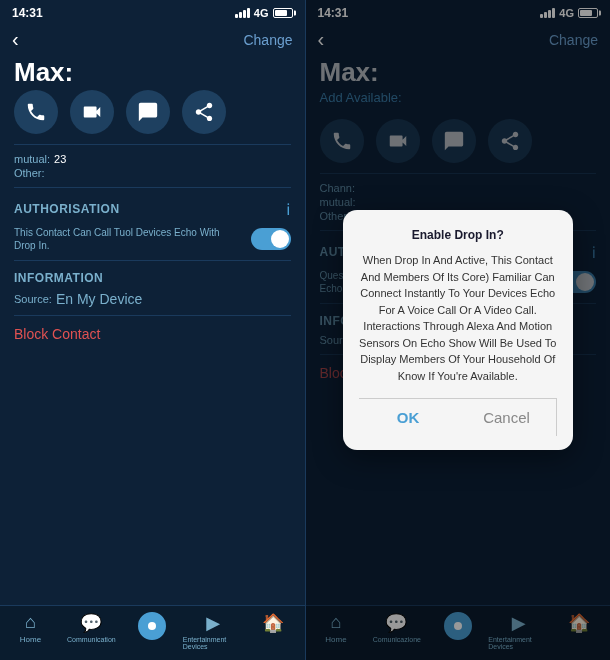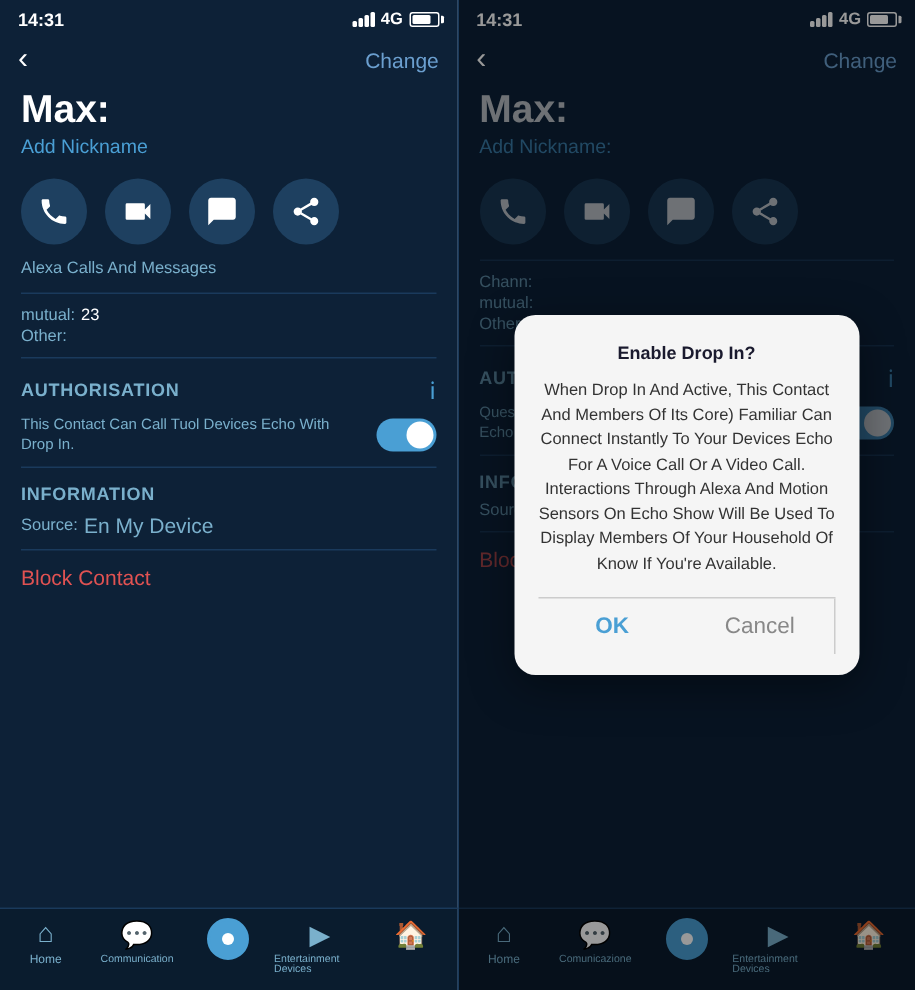--- a/index.html
+++ b/index.html
@@ -367,21 +367,20 @@
     </div>
   </div>
 
   <div class="nav-bar">
     <span class="back-btn">‹</span>
     <span class="change-btn">Change</span>
   </div>
 
   <div class="content">
     <div class="contact-name">Max:</div>
-    <div class="add-nickname">Add Nickname</div>
 
     <div class="action-buttons">
       <div class="action-btn">
         <svg viewBox="0 0 24 24">
             <path d="M6.6 10.8c1.4 2.8 3.8 5.1 6.6 6.6l2.2-2.2c.3-.3.7-.4 1-.2 1.1.4 2.3.6 3.6.6.6 0 1 .4 1 1V20c0 .6-.4 1-1 1-9.4 0-17-7.6-17-17 0-.6.4-1 1-1h3.5c.6 0 1 .4 1 1 0 1.3.2 2.5.6 3.6.1.3 0 .7-.2 1L6.6 10.8z"></path>
           </svg>
       </div>
       <div class="action-btn">
         <svg viewBox="0 0 24 24">
             <path d="M17 10.5V7a1 1 0 00-1-1H4a1 1 0 00-1 1v10a1 1 0 001 1h12a1 1 0 001-1v-3.5l4 4v-11l-4 4z"></path>
@@ -392,21 +391,20 @@
             <path d="M20 2H4c-1.1 0-2 .9-2 2v18l4-4h14c1.1 0 2-.9 2-2V4c0-1.1-.9-2-2-2z"></path>
           </svg>
       </div>
       <div class="action-btn">
         <svg viewBox="0 0 24 24">
             <path d="M18 16.08c-.76 0-1.44.3-1.96.77L8.91 12.7c.05-.23.09-.46.09-.7s-.04-.47-.09-.7l7.05-4.11c.54.5 1.25.81 2.04.81 1.66 0 3-1.34 3-3s-1.34-3-3-3-3 1.34-3 3c0 .24.04.47.09.7L8.04 9.81C7.5 9.31 6.79 9 6 9c-1.66 0-3 1.34-3 3s1.34 3 3 3c.79 0 1.5-.31 2.04-.81l7.12 4.16c-.05.21-.08.43-.08.65 0 1.61 1.31 2.92 2.92 2.92s2.92-1.31 2.92-2.92c0-1.61-1.31-2.92-2.92-2.92z"></path>
           </svg>
       </div>
     </div>
 
-    <div class="alexa-label">Alexa Calls And Messages</div>
 
     <div class="divider"></div>
 
     <div class="info-row">
       <span class="info-label">mutual:</span>
       <span class="info-value">23</span>
     </div>
     <div class="info-row">
       <span class="info-label">Other:</span>
     </div>
@@ -484,21 +482,21 @@
     </div>
   </div>
 
   <div class="nav-bar">
     <span class="back-btn">‹</span>
     <span class="change-btn">Change</span>
   </div>
 
   <div class="content screen-dimmed">
     <div class="contact-name">Max:</div>
-    <div class="add-nickname">Add Nickname:</div>
+    <div class="add-nickname">Add Available:</div>
 
     <div class="action-buttons">
       <div class="action-btn">
         <svg viewBox="0 0 24 24" style="width:22px;height:22px;fill:white">
             <path d="M6.6 10.8c1.4 2.8 3.8 5.1 6.6 6.6l2.2-2.2c.3-.3.7-.4 1-.2 1.1.4 2.3.6 3.6.6.6 0 1 .4 1 1V20c0 .6-.4 1-1 1-9.4 0-17-7.6-17-17 0-.6.4-1 1-1h3.5c.6 0 1 .4 1 1 0 1.3.2 2.5.6 3.6.1.3 0 .7-.2 1L6.6 10.8z"></path>
           </svg>
       </div>
       <div class="action-btn">
         <svg viewBox="0 0 24 24" style="width:22px;height:22px;fill:white">
             <path d="M17 10.5V7a1 1 0 00-1-1H4a1 1 0 00-1 1v10a1 1 0 001 1h12a1 1 0 001-1v-3.5l4 4v-11l-4 4z"></path>

